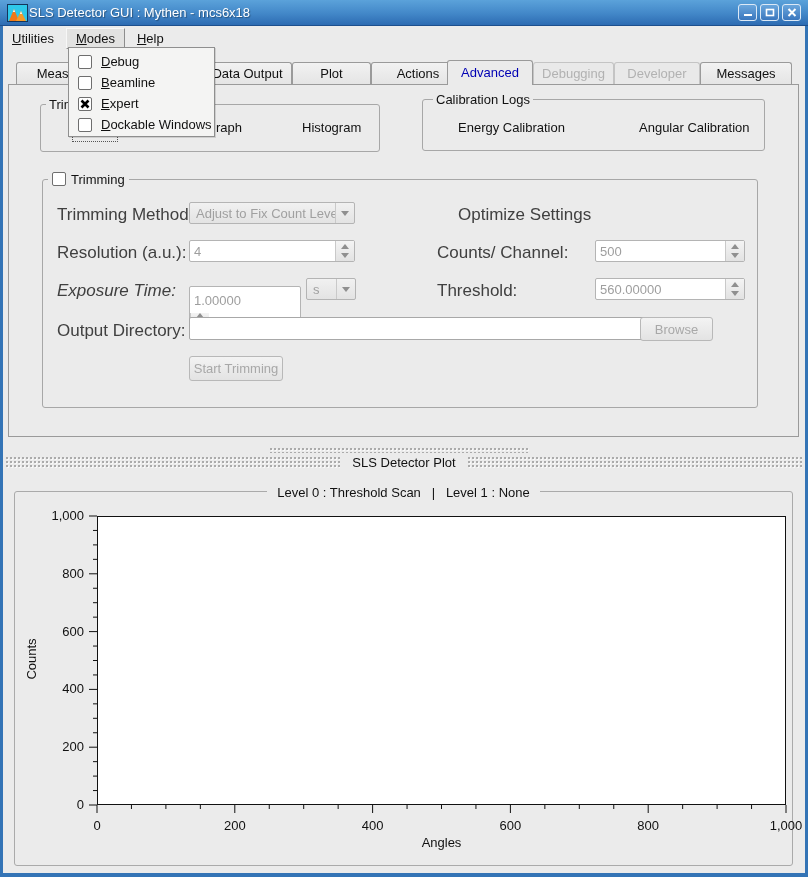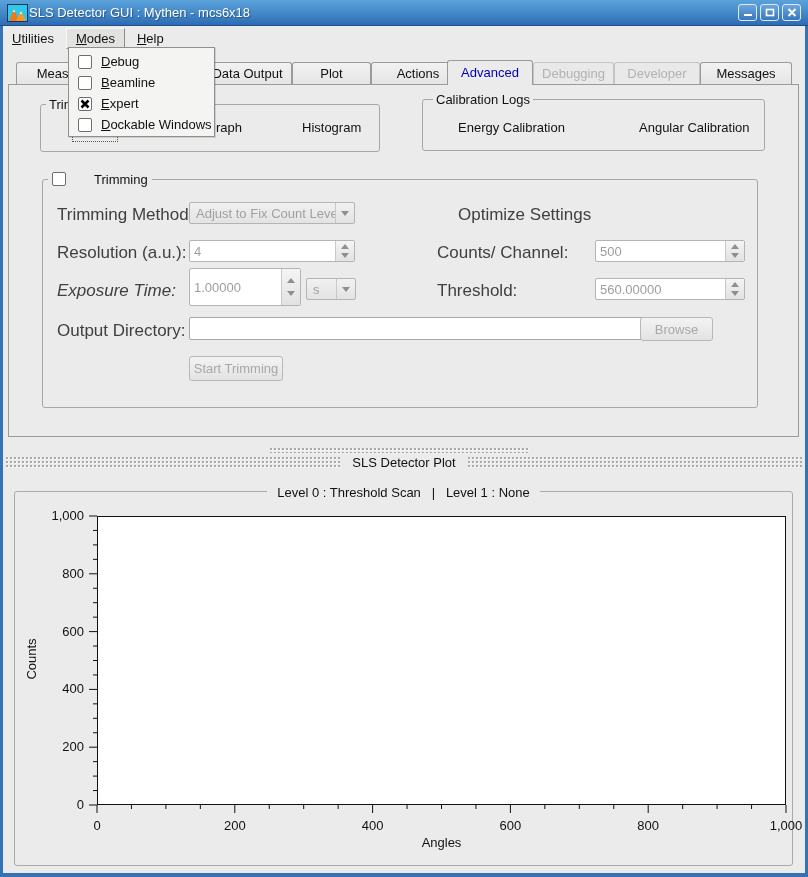--- a/index.html
+++ b/index.html
@@ -152,21 +152,21 @@
   <div class="cb abs" style="left:437px;top:120px;">
     <svg width="10" height="10">
         <path d="M1.5 1.5 L8.5 8.5 M8.5 1.5 L1.5 8.5" stroke="#000" stroke-width="2.6"></path>
       </svg>
   </div>
   <div class="dark-label abs" style="left:458px;top:120px;">Energy Calibration</div>
   <div class="cb abs" style="left:618px;top:120px;"></div>
   <div class="dark-label abs" style="left:639px;top:120px;">Angular Calibration</div>
 
   <div class="groupbox abs" style="left:42px;top:179px;width:716px;height:229px;"></div>
-  <div class="abs" style="left:48px;top:171px;height:16px;background:#ebebeb;padding:0 4px;display:flex;align-items:center;z-index:5;gap:23px;">
+  <div class="abs" style="left:48px;top:171px;height:16px;background:#ebebeb;padding:0 4px;display:flex;align-items:center;z-index:5;">
     <span class="cb"></span>
     <span class="dark-label" style="margin-left:5px;">Trimming</span>
   </div>
 
   <div class="field-label abs" style="left:57px;top:205px;">Trimming Method:</div>
   <div class="combo abs" style="left:189px;top:202px;width:166px;height:22px;">
     <span class="val">Adjust to Fix Count Level</span>
     <span class="cbtn">
         <span class="arr-dn"></span>
       </span>
@@ -185,21 +185,21 @@
   <div class="field-label abs" style="left:437px;top:243px;">Counts/ Channel:</div>
   <div class="spin abs" style="left:595px;top:240px;width:150px;height:22px;">
     <input value="500" style="">
     <span class="spinbtns">
         <span class="arr-up"></span>
         <span class="arr-dn"></span>
       </span>
   </div>
 
   <div class="field-label abs" style="left:57px;top:281px;font-style:italic;">Exposure Time:</div>
-  <div class="spin abs" style="left:189px;top:268px;width:112px;height:38px;">
+  <div class="spin abs" style="left:189px;top:286px;width:112px;height:38px;flex-direction:column;">
     <input value="1.00000" style="">
     <span class="spinbtns">
         <span class="arr-up"></span>
         <span class="arr-dn"></span>
       </span>
   </div>
   <div class="combo abs" style="left:306px;top:278px;width:50px;height:22px;">
     <span class="val">s</span>
     <span class="cbtn">
         <span class="arr-dn"></span>

